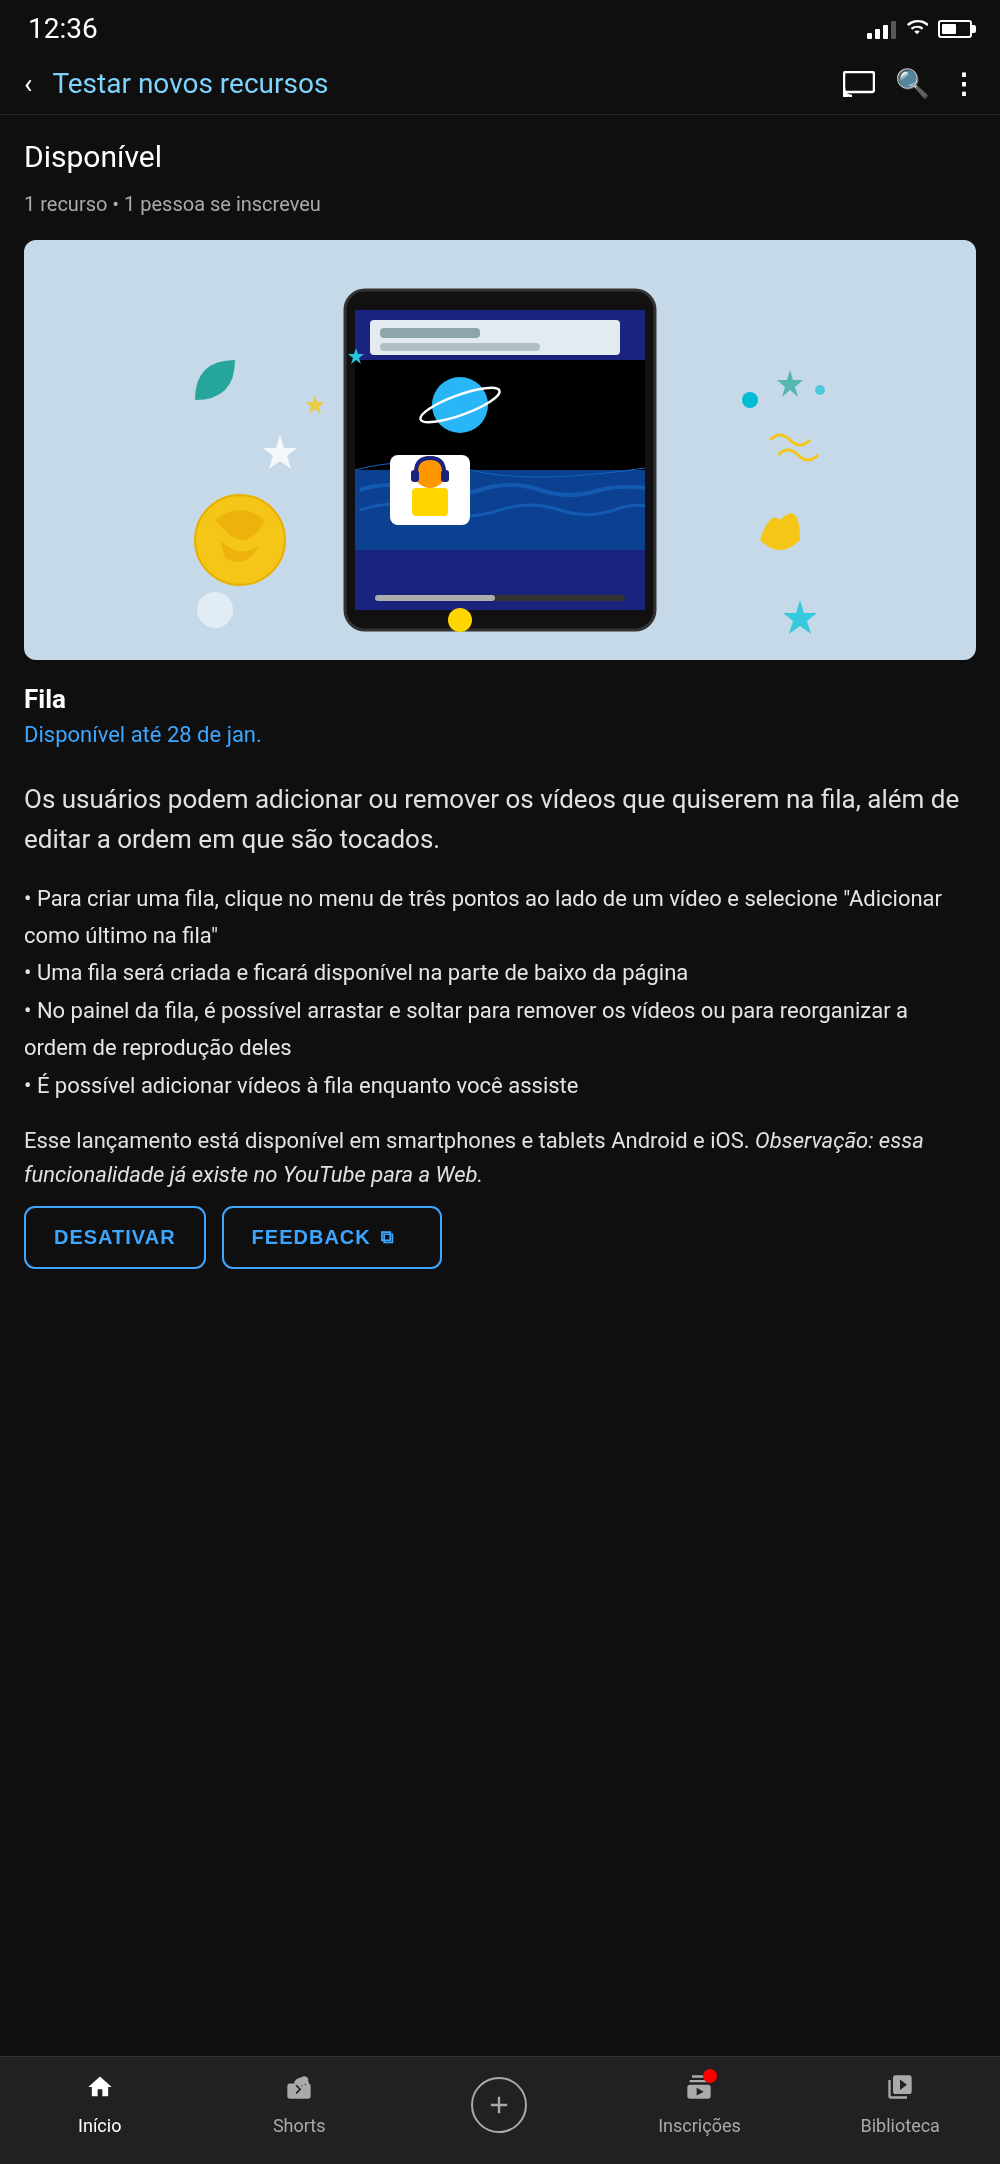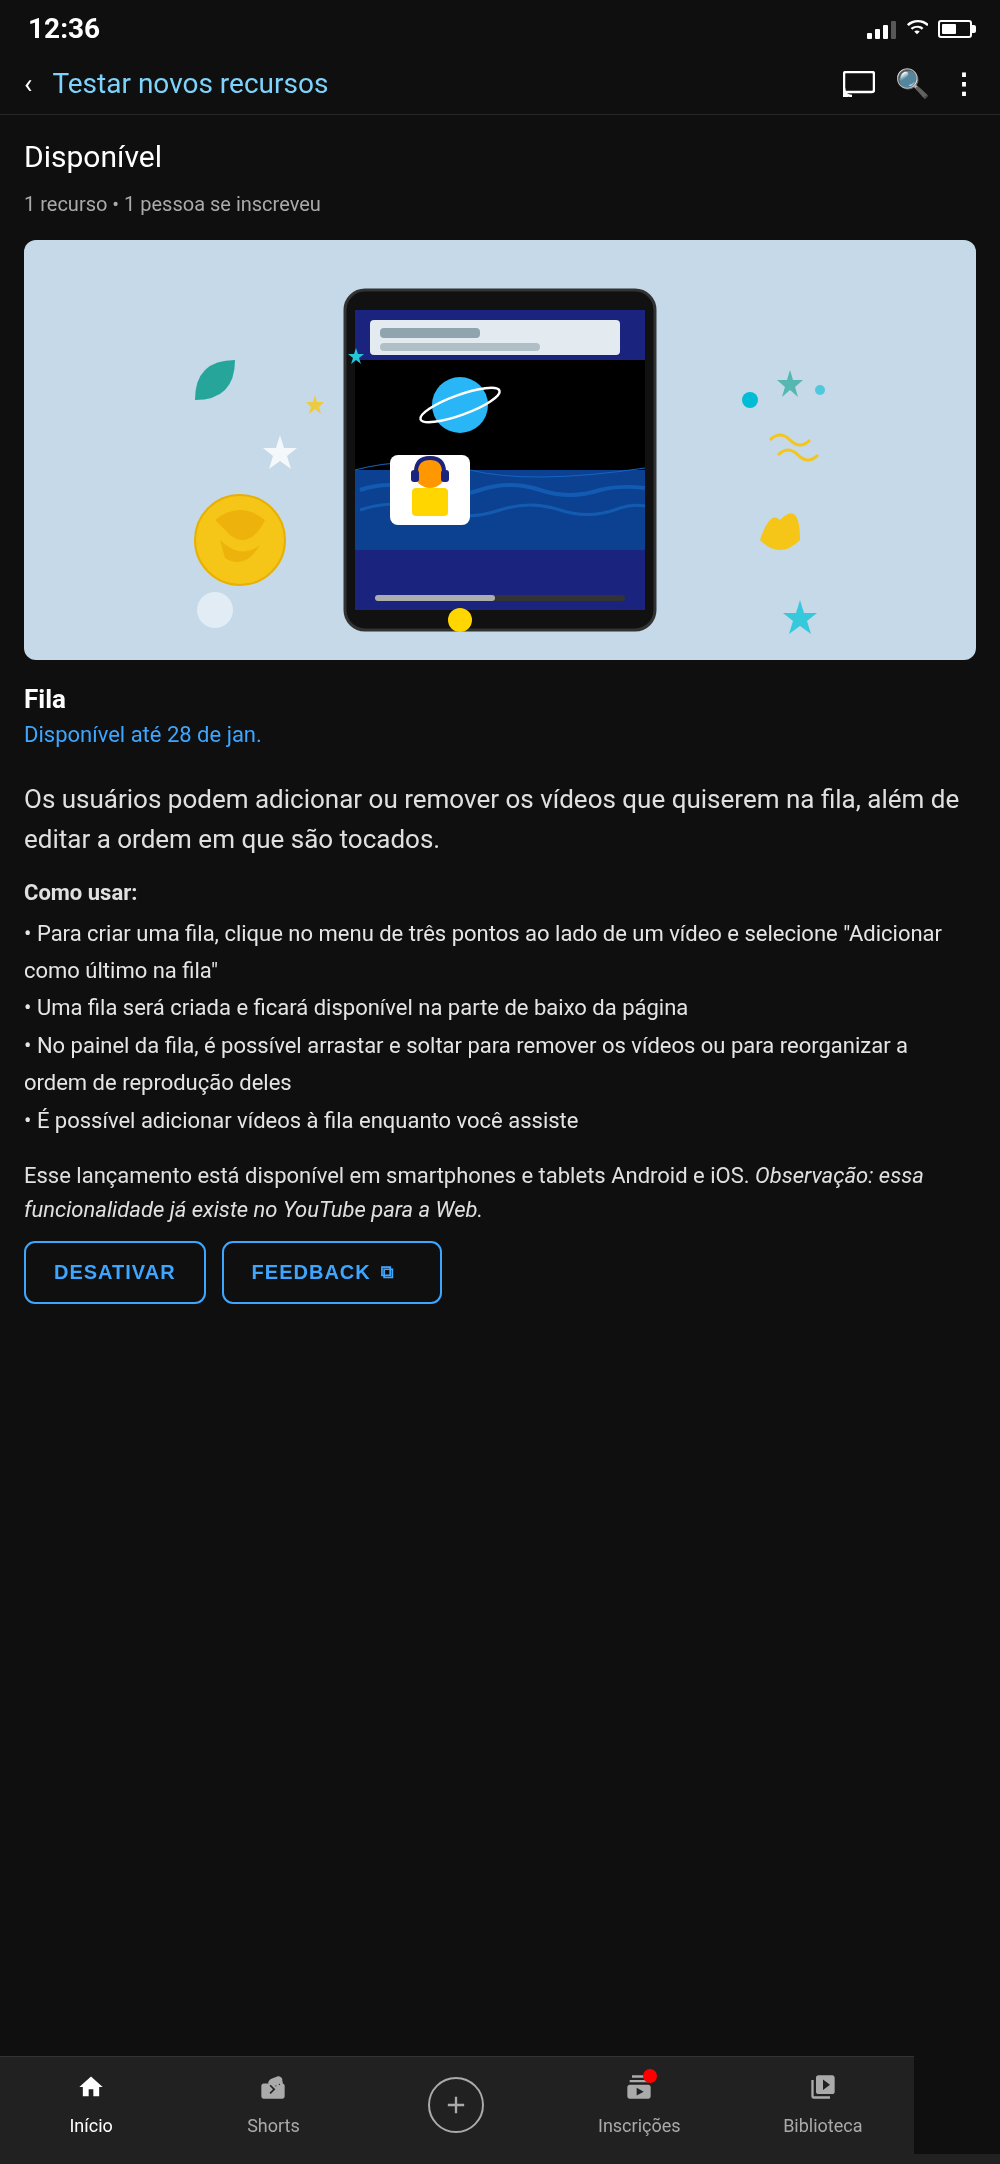--- a/index.html
+++ b/index.html
@@ -17,21 +17,21 @@
     
     .status-bar {
       display: flex;
       justify-content: space-between;
       align-items: center;
       padding: 12px 28px 8px 28px;
       background: #0f0f0f;
     }
     .status-time {
       font-size: 28px;
-      font-weight: 700;
+      font-weight: 400;
       color: #fff;
     }
     .status-icons {
       display: flex;
       align-items: center;
       gap: 10px;
     }
     .signal-bars {
       display: flex;
       align-items: flex-end;
@@ -216,21 +216,21 @@
     }
     .external-icon {
       font-size: 18px;
     }
 
     
     .bottom-nav {
       position: fixed;
       bottom: 0;
       left: 0;
-      width: 914px;
+      width: 1000px;
       background: #212121;
       display: flex;
       justify-content: space-around;
       align-items: center;
       padding: 16px 0 28px;
       border-top: 1px solid #333;
     }
     .nav-item {
       display: flex;
       flex-direction: column;
@@ -403,21 +403,20 @@
       <rect x="220" y="103" width="160" height="8" rx="4" fill="#b0bec5"></rect>
 
       <polygon points="196,108 198,114 204,114 199,118 201,124 196,120 191,124 193,118 188,114 194,114" fill="#26c6da"></polygon>
     </svg>
   </div>
 
   <h3 class="feature-name">Fila</h3>
   <p class="feature-available">Disponível até 28 de jan.</p>
   <p class="feature-description">Os usuários podem adicionar ou remover os vídeos que quiserem na fila, além de editar a ordem em que são tocados.</p>
 
-  <p class="how-to-title">Como usar:</p>
   <div class="how-to-list">
     <div>• Para criar uma fila, clique no menu de três pontos ao lado de um vídeo e selecione "Adicionar como último na fila"</div>
     <div>• Uma fila será criada e ficará disponível na parte de baixo da página</div>
     <div>• No painel da fila, é possível arrastar e soltar para remover os vídeos ou para reorganizar a ordem de reprodução deles</div>
     <div>• É possível adicionar vídeos à fila enquanto você assiste</div>
   </div>
 
   <p class="feature-note">
     <span>Esse lançamento está disponível em smartphones e tablets Android e iOS.</span> <em>Observação: essa funcionalidade já existe no YouTube para a Web.</em>
   </p>

